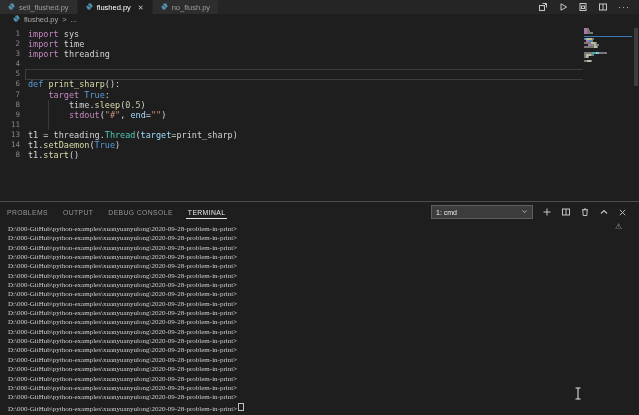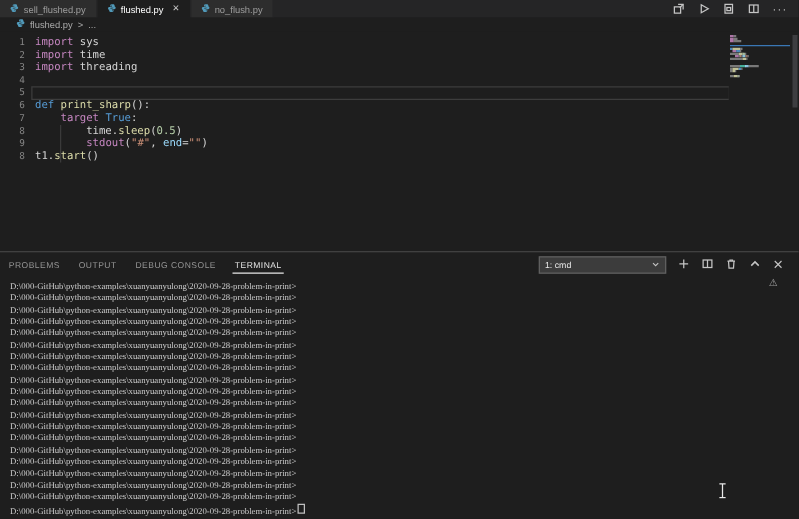--- a/index.html
+++ b/index.html
@@ -120,20 +120,23 @@
   <div class="code-lines">
       <div class="code-line"><span class="ln">1</span><span><span class="tk-kw">import</span><span class="tk-p"> sys</span></span></div>
       <div class="code-line"><span class="ln">2</span><span><span class="tk-kw">import</span><span class="tk-p"> time</span></span></div>
       <div class="code-line"><span class="ln">3</span><span><span class="tk-kw">import</span><span class="tk-p"> threading</span></span></div>
       <div class="code-line"><span class="ln">4</span><span></span></div>
       <div class="code-line"><span class="ln">5</span><span></span></div>
       <div class="code-line"><span class="ln">6</span><span><span class="tk-blue">def</span><span class="tk-p"> </span><span class="tk-fn">print_sharp</span><span class="tk-p">():</span></span></div>
       <div class="code-line"><span class="ln">7</span><span><span class="tk-p">    </span><span class="tk-kw">target</span><span class="tk-p"> </span><span class="tk-blue">True</span><span class="tk-p">:</span></span></div>
       <div class="code-line"><span class="ln">8</span><span><span class="tk-p">        time.</span><span class="tk-fn">sleep</span><span class="tk-p">(</span><span class="tk-num">0.5</span><span class="tk-p">)</span></span></div>
       <div class="code-line"><span class="ln">9</span><span><span class="tk-p">        </span><span class="tk-kw">stdout</span><span class="tk-p">(</span><span class="tk-str">"#"</span><span class="tk-p">, </span><span class="tk-prm">end</span><span class="tk-p">=</span><span class="tk-str">""</span><span class="tk-p">)</span></span></div>
+      <div class="code-line"><span class="ln">11</span><span></span></div>
+      <div class="code-line"><span class="ln">13</span><span><span class="tk-p">t1 = threading.</span><span class="tk-cls">Thread</span><span class="tk-p">(</span><span class="tk-prm">target</span><span class="tk-p">=print_sharp)</span></span></div>
+      <div class="code-line"><span class="ln">14</span><span><span class="tk-p">t1.</span><span class="tk-fn">setDaemon</span><span class="tk-p">(</span><span class="tk-blue">True</span><span class="tk-p">)</span></span></div>
       <div class="code-line"><span class="ln">8</span><span><span class="tk-p">t1.</span><span class="tk-fn">start</span><span class="tk-p">()</span></span></div>
     </div>
   <div class="current-line-box"></div>
   <div class="indent-guide"></div>
 </div>
 
 <div class="minimap">
     <div class="mm-row"><span class="mm-seg mmc-kw" style="width: 3.3px;"></span><span class="mm-seg mmc-p" style="width: 2.2px;"></span></div>
     <div class="mm-row"><span class="mm-seg mmc-kw" style="width: 3.3px;"></span><span class="mm-seg mmc-p" style="width: 2.75px;"></span></div>
     <div class="mm-row"><span class="mm-seg mmc-kw" style="width: 3.3px;"></span><span class="mm-seg mmc-p" style="width: 5.5px;"></span></div>

